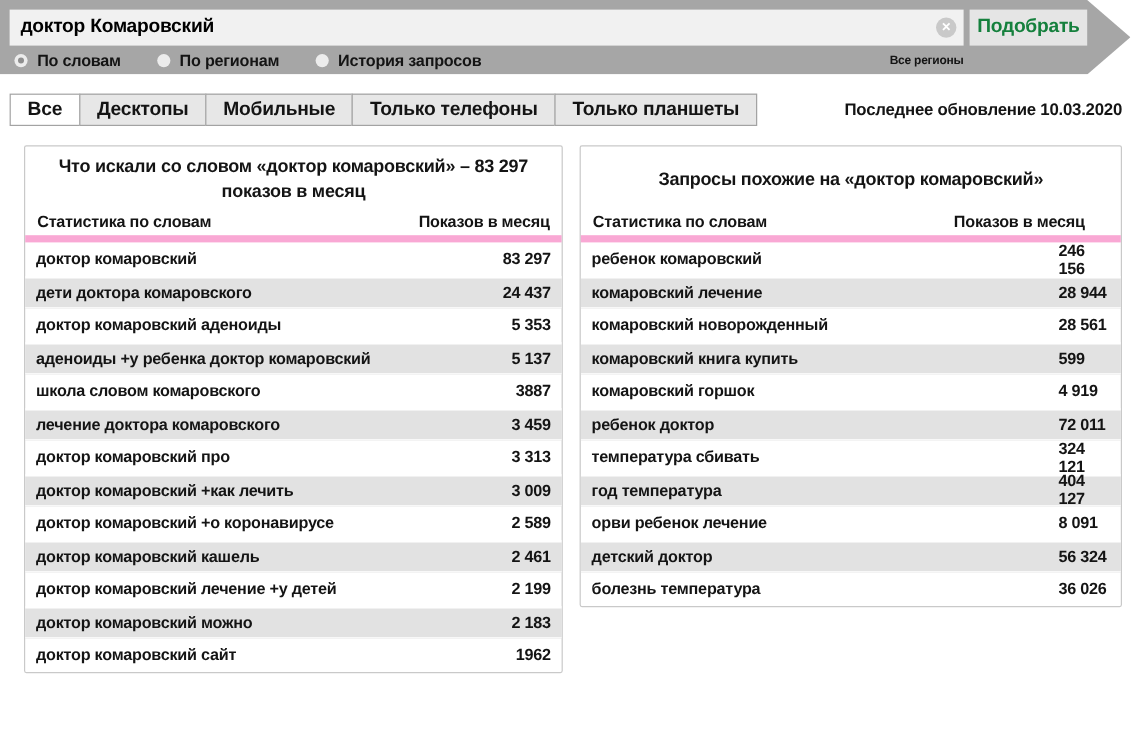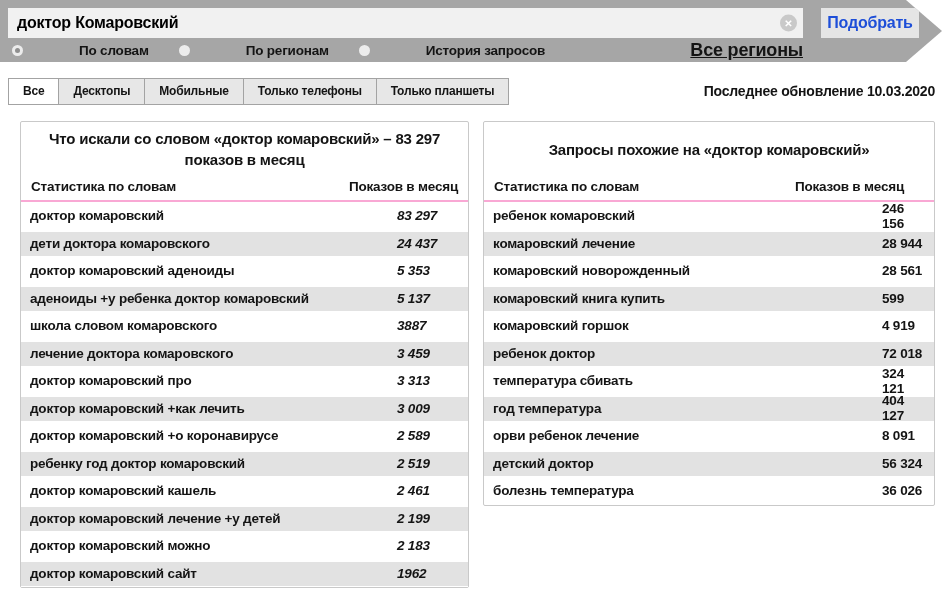--- a/index.html
+++ b/index.html
@@ -10,59 +10,59 @@
   .topbar { height:62px; background:#a6a6a6; padding:8px 0 0 8px;
     clip-path: polygon(0 0, 906px 0, 942px 31px, 906px 62px, 0 62px); }
   .search-row { display:flex; height:30px; }
   .input-wrap { position:relative; width:795px; height:30px; background:#f1f1f1; }
   .search-input { width:100%; height:100%; border:0; outline:none; background:transparent;
     font:bold 16px "Liberation Sans", sans-serif; letter-spacing:-0.2px; color:#000;
     padding:0 30px 0 9px; }
   .clear-btn { position:absolute; right:6px; top:50%; transform:translateY(-50%);
     width:17px; height:17px; border-radius:50%; background:#c9c9c9; color:#fff;
     font-size:10px; line-height:17px; text-align:center; cursor:pointer; }
-  .submit-btn { margin-left:18px; width:98px; height:30px; border:0; background:#e5e5e5;
-    font:bold 16px "Liberation Sans", sans-serif; letter-spacing:-0.2px; color:#1d4ed8; cursor:pointer; }
+  .submit-btn { margin-left:5px; width:98px; height:30px; border:0; background:#e5e5e5;
+    font:bold 16px "Liberation Sans", sans-serif; letter-spacing:-0.2px; color:#15803d; cursor:pointer; }
 
   .radio-row { display:flex; align-items:center; height:23px; margin-top:1px; width:795px; }
   .radio-item { display:flex; align-items:center; margin-left:4px; margin-right:26px;
-    font-size:13.5px; letter-spacing:-0.2px; cursor:pointer;gap:48px; }
+    font-size:13.5px; letter-spacing:-0.2px; cursor:pointer; }
   .radio-circle { width:11px; height:11px; border-radius:50%; background:#ececec;
     margin-right:8px; position:relative; flex:0 0 auto; }
   .radio-item.selected .radio-circle::after { content:""; position:absolute; inset:3px;
     border-radius:50%; background:#8f8f8f; }
-  .region { margin-left:auto; font-size:18px; letter-spacing:-0.2px; cursor:pointer;text-decoration:underline; }
+  .region { margin-left:auto; font-size:10px; letter-spacing:-0.2px; cursor:pointer; }
 
   
   .tabs-row { display:flex; align-items:flex-start; margin:16px 8px 0; }
   .tab { height:27px; line-height:25px; padding:0 14px; background:#e7e7e7;
-    border:1px solid #a3a3a3; margin-left:-1px; font-size:12px; letter-spacing:-0.2px;
+    border:1px solid #a3a3a3; margin-left:-1px; font-size:16px; letter-spacing:-0.2px;
     cursor:pointer; white-space:nowrap; }
   .tab:first-child { margin-left:0; }
   .tab.active { background:#fff; }
   .update { margin-left:auto; font-size:14px; line-height:27px; letter-spacing:-0.2px; }
 
   
   .panels { display:flex; gap:14px; margin:16px 8px 0; align-items:flex-start;padding-left:12px; }
   .panel { border:1px solid #c9c9c9; border-radius:2px; background:#fff; }
   .panel-left { width:455px; }
   .panel-right { width:458px; }
   .panel-title { height:50px; display:flex; align-items:center; justify-content:center;
     text-align:center; font-size:15px; letter-spacing:-0.2px; line-height:1.38;
     padding:6px 14px 0; }
   .panel-title .inner { max-width:420px; }
   .cols { display:flex; justify-content:space-between; align-items:center; height:30px;
-    padding:0 10px; border-bottom:2px solid #f9a8d4; font-size:13.5px; letter-spacing:-0.2px; }
+    padding:0 10px; border-bottom:6px solid #f9a8d4; font-size:13.5px; letter-spacing:-0.2px; }
   .panel-right .col-num { padding-right:20px; }
   .row { display:flex; align-items:center; height:27.5px; padding:0 9px;
     font-size:13.5px; letter-spacing:-0.2px; }
   .row:nth-child(even) { background:#e2e2e2;
     box-shadow: inset 0 2px 0 #fff, inset 0 -1px 0 #fff; }
   .row .kw { flex:1; cursor:pointer; }
-  .panel-left .row .num { text-align:left; min-width:62px;font-style:italic; }
+  .panel-left .row .num { text-align:right; min-width:62px; }
   .panel-right .row .kw { flex:0 0 389px; }
   .panel-right .row .num { flex:1; text-align:left; }
 </style>
 </head>
 <body>
 
 <header class="topbar">
   <div class="search-row">
     <div class="input-wrap">
       <input class="search-input" type="text" value="доктор Комаровский" style="">
@@ -140,24 +140,20 @@
     </div>
         <div class="row">
       <span class="kw">доктор комаровский +как лечить</span>
       <span class="num">3 009</span>
     </div>
         <div class="row">
       <span class="kw">доктор комаровский +о коронавирусе</span>
       <span class="num">2 589</span>
     </div>
         <div class="row">
-      <span class="kw">ребенку год доктор комаровский</span>
-      <span class="num">2 519</span>
-    </div>
-        <div class="row">
       <span class="kw">доктор комаровский кашель</span>
       <span class="num">2 461</span>
     </div>
         <div class="row">
       <span class="kw">доктор комаровский лечение +у детей</span>
       <span class="num">2 199</span>
     </div>
         <div class="row">
       <span class="kw">доктор комаровский можно</span>
       <span class="num">2 183</span>
@@ -193,21 +189,21 @@
         <div class="row">
       <span class="kw">комаровский книга купить</span>
       <span class="num">599</span>
     </div>
         <div class="row">
       <span class="kw">комаровский горшок</span>
       <span class="num">4 919</span>
     </div>
         <div class="row">
       <span class="kw">ребенок доктор</span>
-      <span class="num">72 018</span>
+      <span class="num">72 011</span>
     </div>
         <div class="row">
       <span class="kw">температура сбивать</span>
       <span class="num">324 121</span>
     </div>
         <div class="row">
       <span class="kw">год температура</span>
       <span class="num">404 127</span>
     </div>
         <div class="row">

